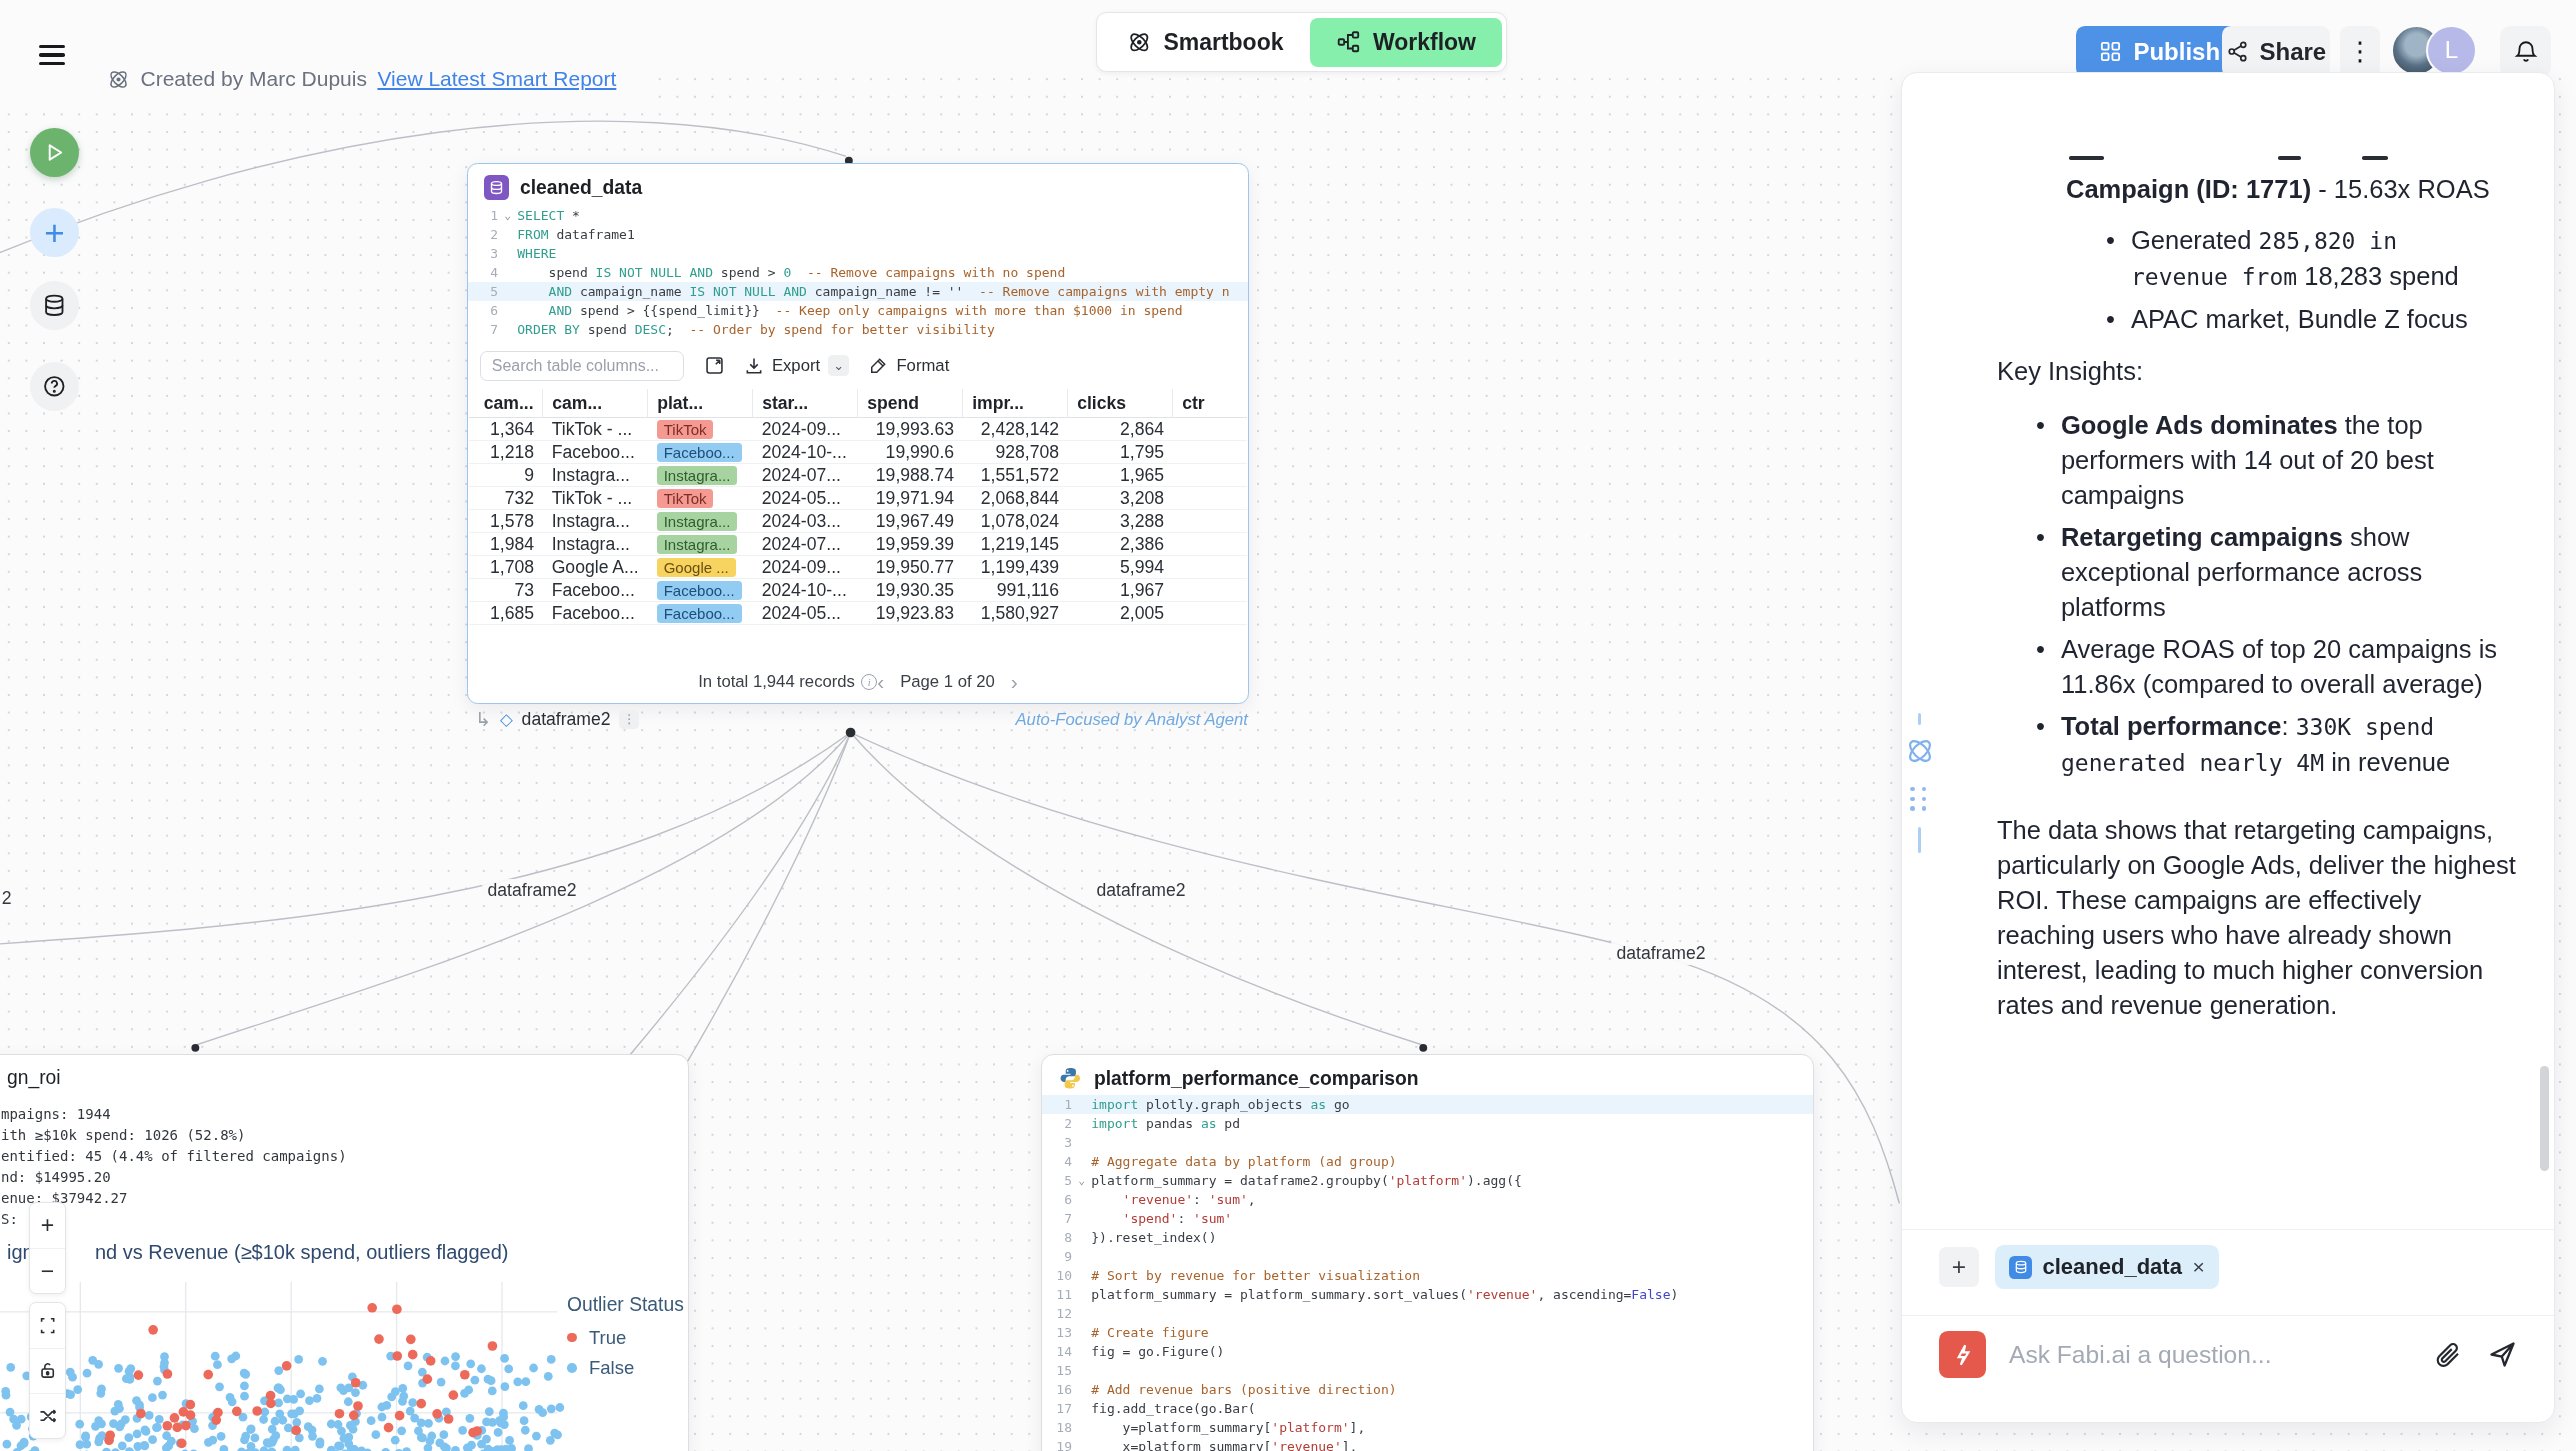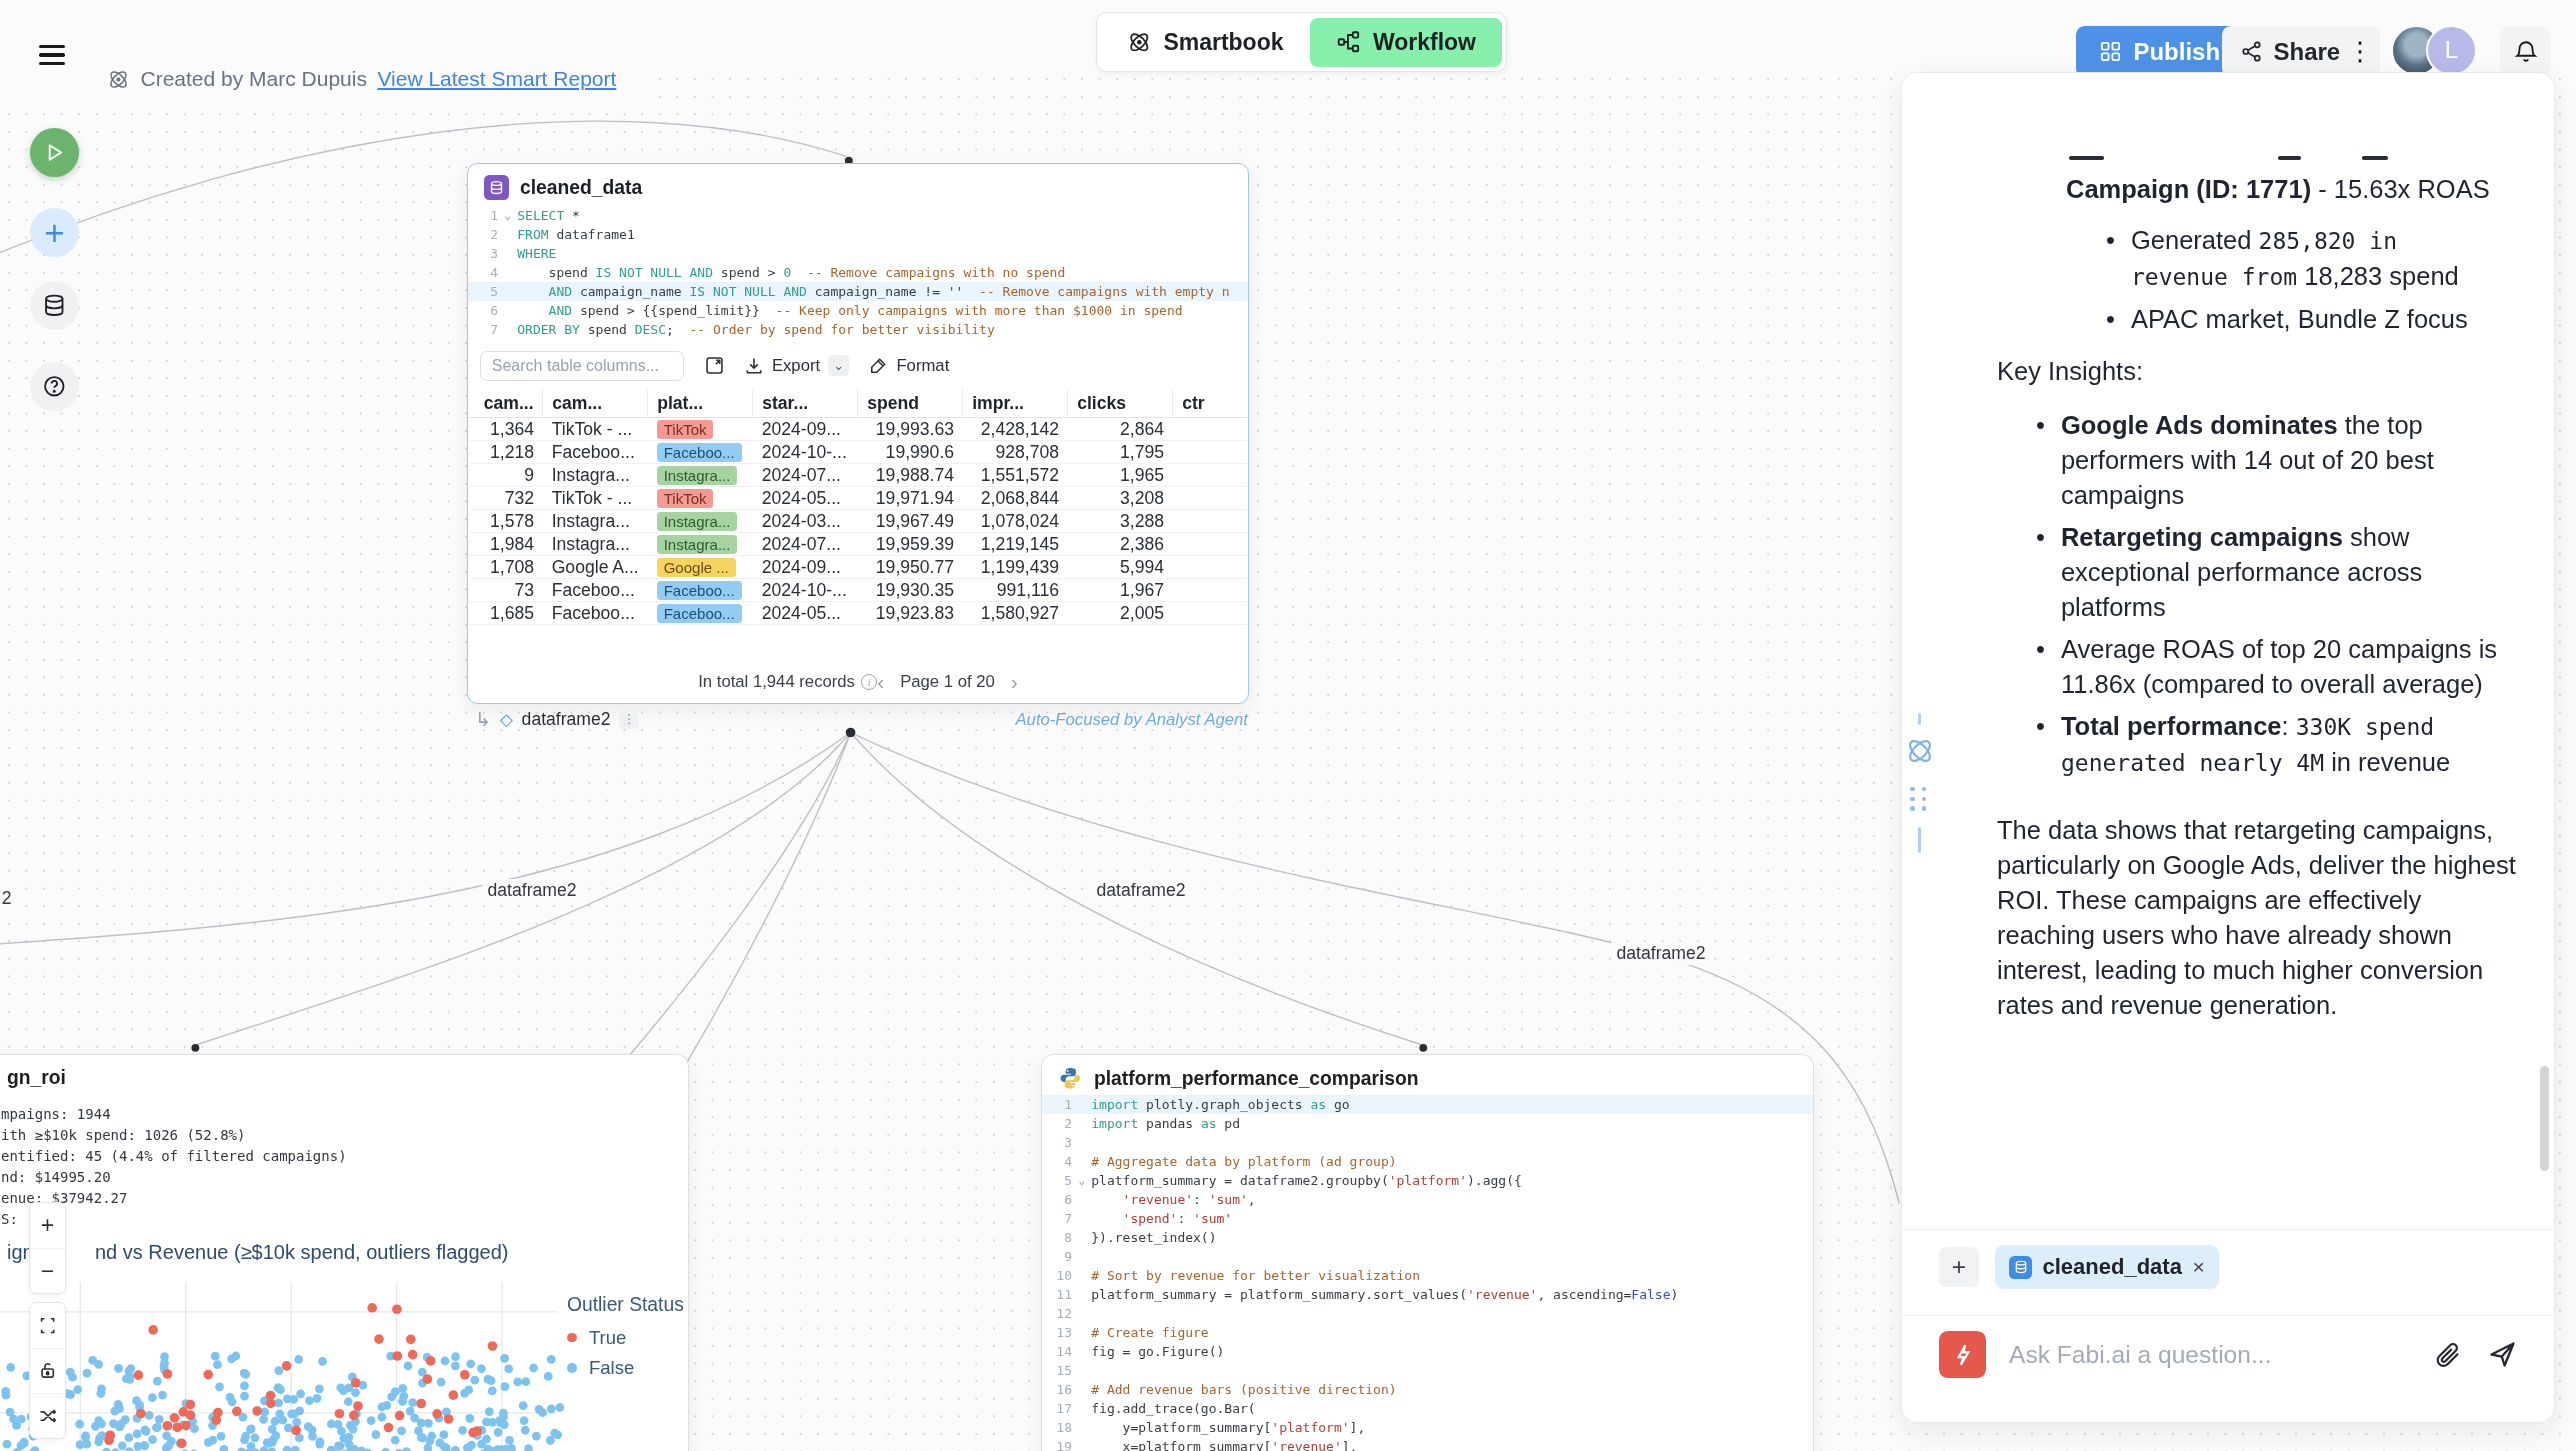--- a/index.html
+++ b/index.html
@@ -15,21 +15,21 @@
   .hdr-el { position:absolute; z-index:30; }
   #menu-btn { left:39px; top:39px; width:35px; height:32px; display:flex; flex-direction:column; justify-content:center; gap:5.3px; cursor:pointer; }
   #menu-btn i { display:block; height:3.1px; width:26px; background:#17191c; border-radius:1.8px; }
   #page-title { left:107px; top:14px; font-size:35px; font-weight:700; letter-spacing:-0.5px; color:#121418; }
   #created-row { left:107px; top:67px; display:flex; align-items:center; gap:10.5px; font-size:21px; color:#6a7280; }
   #created-row a { color:#3f83e9; text-decoration:underline; cursor:pointer; }
   #mode-toggle { left:1096px; top:12.3px; height:60px; background:#fff; border:1.3px solid #e3e5e9; border-radius:10.5px; display:flex; padding:4.4px; box-shadow:0 1.8px 5.3px rgba(20,24,32,.05); }
   .seg { display:flex; align-items:center; gap:11.4px; padding:0 26px; border-radius:8px; font-size:23px; font-weight:600; color:#1d2025; cursor:pointer; }
   .seg.selected { background:#86efac; }
   #publish-btn { left:2076px; top:26px; height:51px; padding:0 23px; background:#4e92e8; border-radius:8.8px; display:flex; align-items:center; gap:11.4px; color:#fff; font-size:24px; font-weight:600; cursor:pointer; }
-  #share-btn { left:2222px; top:26px; height:51px; padding:0 18px; background:#f2f3f5; border-radius:8.8px; display:flex; align-items:center; gap:10.5px; font-size:24px; font-weight:600; color:#23262b; cursor:pointer; }
+  #share-btn { left:2222px; top:26px; height:51px; padding:0 4px; background:#f2f3f5; border-radius:8.8px; display:flex; align-items:center; gap:10.5px; font-size:24px; font-weight:600; color:#23262b; cursor:pointer; }
   #kebab-btn { left:2340px; top:26px; width:40px; height:51px; background:#f2f3f5; border-radius:8.8px; display:flex; align-items:center; justify-content:center; font-size:26px; color:#17191c; cursor:pointer; }
   .avatar { position:absolute; top:24.6px; width:51px; height:51px; border-radius:50%; border:2.6px solid #fbfbfc; z-index:31; }
   #avatar-photo { left:2391px; background:radial-gradient(circle at 50% 38%, #9fb4c4 0 30%, #5a7186 55%, #32424f 100%); }
   #avatar-l { left:2426px; background:#b7baе9; background:#b7bae9; color:#fff; display:flex; align-items:center; justify-content:center; font-size:24px; }
   #bell-btn { left:2500px; top:26px; width:51px; height:51px; background:#f2f3f5; border-radius:10.5px; display:flex; align-items:center; justify-content:center; cursor:pointer; }
 
   
   .fab { position:absolute; left:30px; width:49px; height:49px; border-radius:50%; display:flex; align-items:center; justify-content:center; cursor:pointer; z-index:25; }
   #fab-run { top:128px; background:#6cb46e; box-shadow:0 2.6px 7px rgba(40,90,40,.25); }
   #fab-add { top:208px; background:#d9ebfc; color:#3f8be6; font-size:35px; font-weight:400; }
@@ -82,21 +82,21 @@
   
   #output-row { position:absolute; left:475px; top:708px; width:773px; display:flex; align-items:center; gap:8.8px; z-index:11; font-size:17.6px; }
   #output-arrow { color:#9aa1ab; font-size:19.3px; }
   #output-diamond { color:#4a90e2; font-size:16.7px; }
   #output-name { color:#2a2e34; }
   #output-badge { width:19.3px; height:19.3px; background:#eef0f2; border-radius:4.4px; color:#8a919c; font-size:12.3px; display:flex; align-items:center; justify-content:center; }
   #auto-focus-note { margin-left:auto; font-style:italic; font-size:16.7px; color:#6fa9e2; }
 
   
   #scatter-node { left:-309px; top:1054px; width:998px; height:431px; border-radius:12.3px; overflow:hidden; }
-  #scatter-title-frag { position:absolute; left:315px; top:12.3px; font-size:19.3px; font-weight:700; color:#1c1f24; }
+  #scatter-title-frag { position:absolute; left:315px; top:12.3px; font-size:19.3px; font-weight:400; color:#1c1f24; }
   #console-out { position:absolute; left:309px; top:49px; font-family:"DejaVu Sans Mono", monospace; font-size:14px; line-height:21px; color:#32373e; white-space:pre; }
   .plot-title { position:absolute; top:186px; font-size:20px; color:#2f4a6e; }
   #plot-svg { position:absolute; left:0; top:0; }
   #legend { position:absolute; left:875px; top:239px; }
   #legend .lg-title { font-size:19.3px; color:#3a5a7a; margin-bottom:10.5px; }
   .lg-item { display:flex; align-items:center; gap:12.3px; font-size:18.5px; color:#3a5a7a; margin-bottom:8.8px; cursor:pointer; }
   .lg-dot { width:9.7px; height:9.7px; border-radius:50%; }
 
   
   .ctrl-stack { position:absolute; left:29px; width:37px; background:#fff; border:1.3px solid #e3e5e9; border-radius:7px; box-shadow:0 1.8px 5.3px rgba(20,24,32,.06); z-index:26; display:flex; flex-direction:column; }

